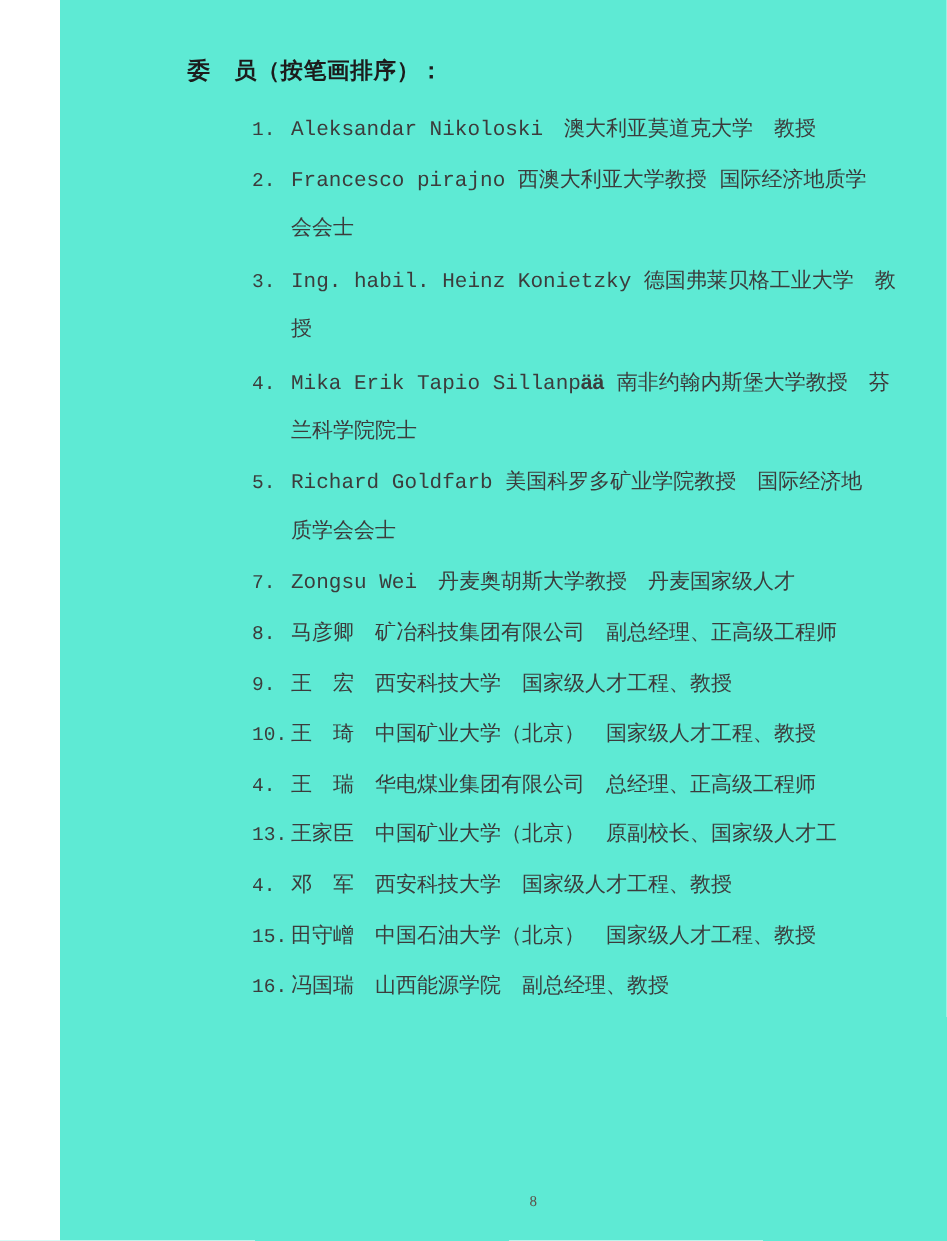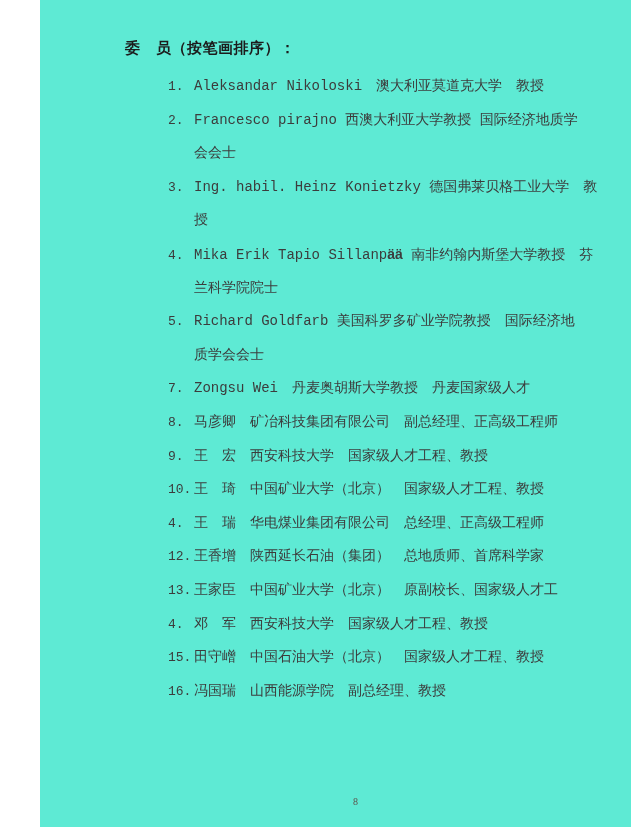--- a/index.html
+++ b/index.html
@@ -64,21 +64,20 @@
     <div class="line"><span class="num">7.</span><span>Zongsu Wei　丹麦奥胡斯大学教授　丹麦国家级人才</span></div>
 
     <div class="line"><span class="num">8.</span><span>马彦卿　矿冶科技集团有限公司　副总经理、正高级工程师</span></div>
 
     <div class="line"><span class="num">9.</span><span>王　宏　西安科技大学　国家级人才工程、教授</span></div>
 
     <div class="line"><span class="num">10.</span><span>王　琦　中国矿业大学（北京）　国家级人才工程、教授</span></div>
 
     <div class="line"><span class="num">4.</span><span>王　瑞　华电煤业集团有限公司　总经理、正高级工程师</span></div>
 
-    <div class="line"><span class="num">12.</span><span>王香增　陕西延长石油（集团）　总地质师、首席科学家</span></div>
 
     <div class="line"><span class="num">13.</span><span>王家臣　中国矿业大学（北京）　原副校长、国家级人才工</span></div>
 
     <div class="line"><span class="num">4.</span><span>邓　军　西安科技大学　国家级人才工程、教授</span></div>
 
     <div class="line"><span class="num">15.</span><span>田守嶒　中国石油大学（北京）　国家级人才工程、教授</span></div>
 
     <div class="line"><span class="num">16.</span><span>冯国瑞　山西能源学院　副总经理、教授</span></div>
 
   </div>

